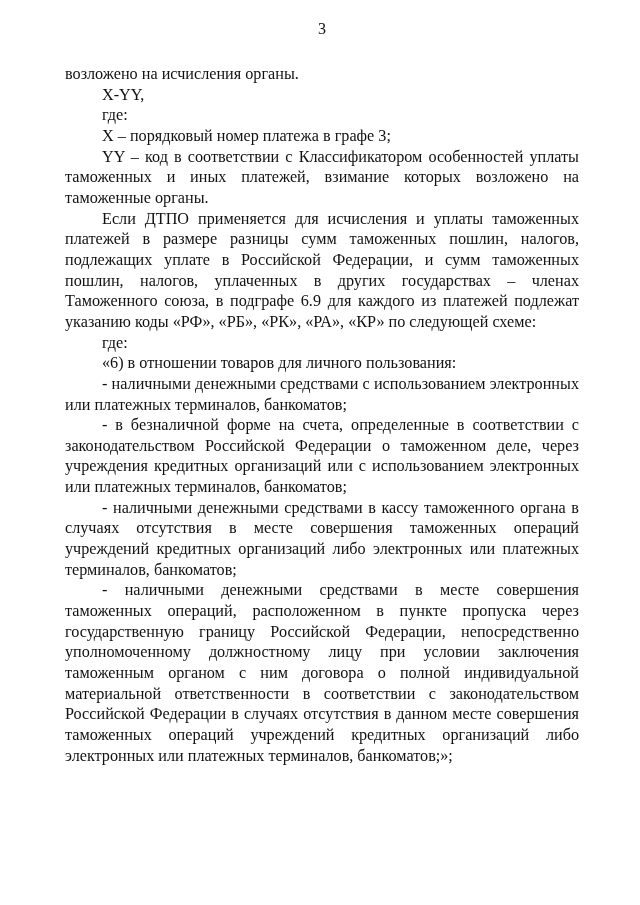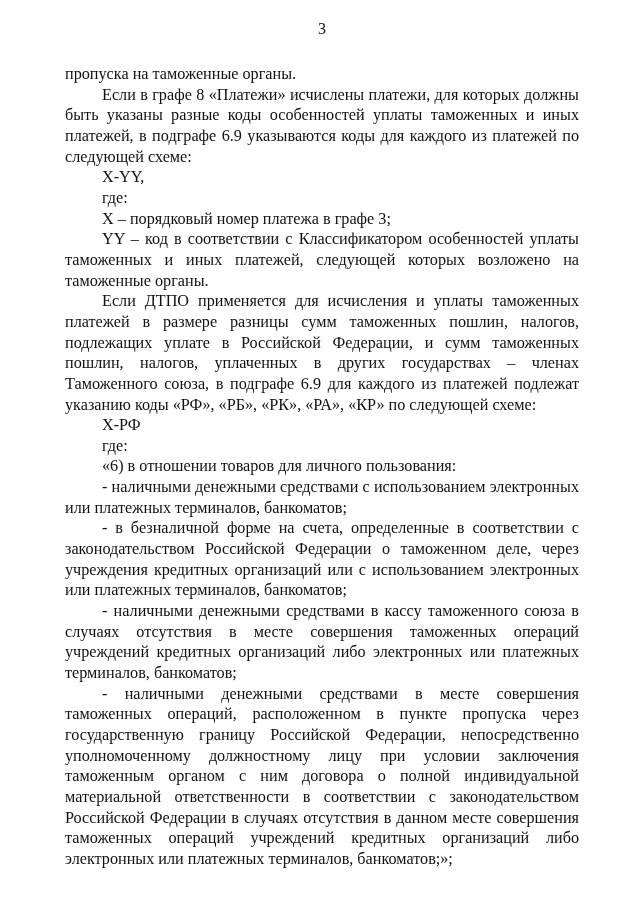--- a/index.html
+++ b/index.html
@@ -17,29 +17,27 @@
   .p { margin: 0; text-align: justify; text-align-last: left; }
   .ind { text-indent: 37px; }
   .sub { padding-left: 37px; }
 </style>
 </head>
 <body>
 
 <div class="page">
   <div class="page-number">3</div>
   <div class="body">
-    <p class="p">пропуска на таможенные органы.</p>
-    <p class="p ind">Если в графе 8 «Платежи» исчислены платежи, для которых должны быть указаны разные коды особенностей уплаты таможенных и иных платежей, в подграфе 6.9 указываются коды для каждого из платежей по следующей схеме:</p>
+    <p class="p">возложено на исчисления органы.</p>
     <p class="p sub">X-YY,</p>
     <p class="p sub">где:</p>
     <p class="p sub">X – порядковый номер платежа в графе 3;</p>
-    <p class="p ind">YY – код в соответствии с Классификатором особенностей уплаты таможенных и иных платежей, следующей которых возложено на таможенные органы.</p>
+    <p class="p ind">YY – код в соответствии с Классификатором особенностей уплаты таможенных и иных платежей, взимание которых возложено на таможенные органы.</p>
     <p class="p ind">Если ДТПО применяется для исчисления и уплаты таможенных платежей в размере разницы сумм таможенных пошлин, налогов, подлежащих уплате в Российской Федерации, и сумм таможенных пошлин, налогов, уплаченных в других государствах – членах Таможенного союза, в подграфе 6.9 для каждого из платежей подлежат указанию коды «РФ», «РБ», «РК», «РА», «КР» по следующей схеме:</p>
-    <p class="p sub">X-РФ</p>
     <p class="p sub">где:</p>
     <p class="p sub">«6) в отношении товаров для личного пользования:</p>
     <p class="p ind">- наличными денежными средствами с использованием электронных или платежных терминалов, банкоматов;</p>
     <p class="p ind">- в безналичной форме на счета, определенные в соответствии с законодательством Российской Федерации о таможенном деле, через учреждения кредитных организаций или с использованием электронных или платежных терминалов, банкоматов;</p>
-    <p class="p ind">- наличными денежными средствами в кассу таможенного союза в случаях отсутствия в месте совершения таможенных операций учреждений кредитных организаций либо электронных или платежных терминалов, банкоматов;</p>
+    <p class="p ind">- наличными денежными средствами в кассу таможенного органа в случаях отсутствия в месте совершения таможенных операций учреждений кредитных организаций либо электронных или платежных терминалов, банкоматов;</p>
     <p class="p ind">- наличными денежными средствами в месте совершения таможенных операций, расположенном в пункте пропуска через государственную границу Российской Федерации, непосредственно уполномоченному должностному лицу при условии заключения таможенным органом с ним договора о полной индивидуальной материальной ответственности в соответствии с законодательством Российской Федерации в случаях отсутствия в данном месте совершения таможенных операций учреждений кредитных организаций либо электронных или платежных терминалов, банкоматов;»;</p>
 
   </div>
 </div>
 
 </body></html>

